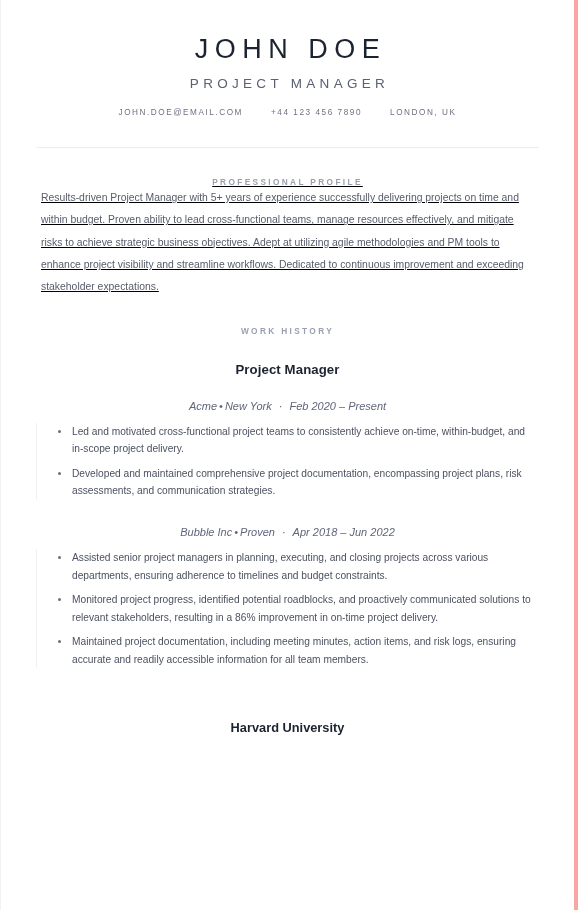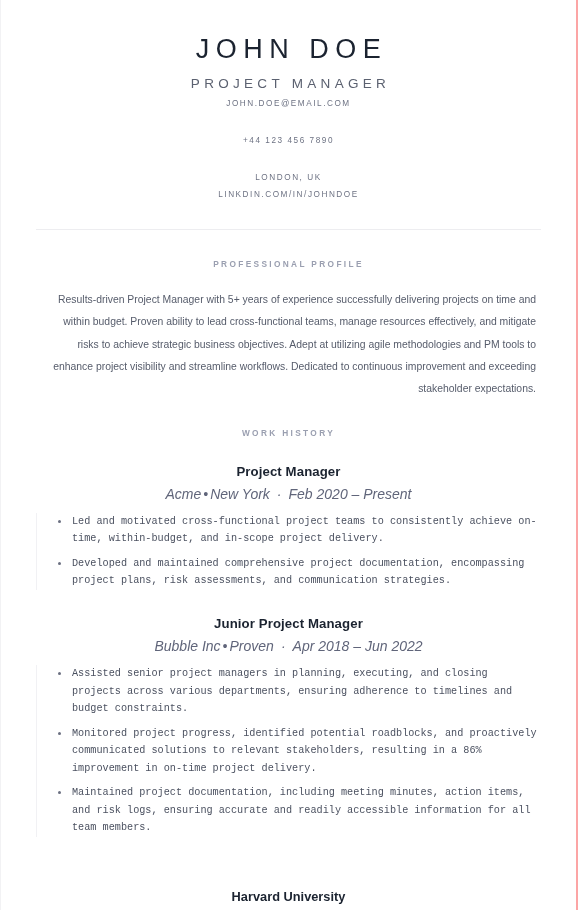--- a/index.html
+++ b/index.html
@@ -12,21 +12,21 @@
     -webkit-font-smoothing: antialiased;
   }
   .resume-page {
     position: relative;
     width: 578px;
     height: 910px;
     background: #ffffff;
     box-sizing: border-box;
     overflow: hidden;
     border-left: 1px solid #f2f2f4;
-    border-right: 2px solid #fca5a5;
+    border-right: 4px solid #fca5a5;
   }
   .inner {
     padding: 0 35px;
   }
 
   
   .header {
     padding-top: 34px;
     text-align: center;
   }
@@ -41,27 +41,26 @@
   }
   .job-title {
     margin-top: 11px;
     font-size: 13.5px;
     font-weight: 400;
     letter-spacing: 4.3px;
     color: #5b6170;
     padding-left: 4px;
   }
   .contact-row {
-    margin-top: 8px;
+    margin-top: 17px;
     display: flex;
     justify-content: center;
     align-items: center;
     gap: 28px;
     flex-wrap: wrap;
-    flex-direction: column;
   }
   .contact-item {
     font-size: 8.2px;
     letter-spacing: 1.55px;
     color: #6d7283;
     white-space: nowrap;
   }
   .contact-row-second {
     margin-top: 8px;
     display: flex;
@@ -80,59 +79,57 @@
   }
   .section-heading {
     text-align: center;
     font-size: 8.3px;
     font-weight: 700;
     letter-spacing: 2.35px;
     color: #9a9fb0;
     text-transform: uppercase;
   }
 
-  .profile-section { padding-top: 29px; }
+  .profile-section { padding-top: 29px; text-decoration: underline; }
   .profile-text {
-    margin-top: 20px;
-    text-align: right;
+    text-align: left;
     font-size: 10.4px;
     line-height: 2.15;
     color: #565c6b;
     padding: 0 5px;
   }
 
   .work-section { padding-top: 27px; }
   .work-list { margin-top: 0; }
 
   .job {
     margin-top: 26px;
   }
   .job-role {
     text-align: center;
     font-size: 13.2px;
     font-weight: 700;
     color: #1b2330;
     letter-spacing: 0.1px;
   }
   .job-meta {
-    margin-top: 7px;
-    text-align: center;
-    font-size: 14px;
+    margin-top: 23px;
+    text-align: center;
+    font-size: 11px;
     font-style: italic;
     color: #60657a;
   }
   .job-meta .sep-dot { padding: 0 2px; }
   .job-meta .sep-mid { padding: 0 7px; }
 
   .bullets {
     margin: 11px 0 0 0;
     padding: 0 0 0 21px;
     list-style: none;
     border-left: 1px solid #f1f1f4;
-    font-family: Liberation Mono, monospace;
   }
   .bullet {
     position: relative;
     font-size: 10.2px;
     line-height: 1.72;
     color: #4b5160;
     padding-left: 14px;
     margin-bottom: 7px;
   }
   .bullet:last-child { margin-bottom: 0; }
@@ -163,23 +160,20 @@
 
     <div class="header">
       <div class="full-name">JOHN DOE</div>
       <div class="job-title">PROJECT MANAGER</div>
 
       <div class="contact-row">
         <span class="contact-item">JOHN.DOE@EMAIL.COM</span>
         <span class="contact-item">+44 123 456 7890</span>
         <span class="contact-item">LONDON, UK</span>
       </div>
-      <div class="contact-row-second">
-        <span class="contact-item">LINKDIN.COM/IN/JOHNDOE</span>
-      </div>
 
       <div class="divider"></div>
     </div>
 
     <div class="section profile-section">
       <div class="section-heading">PROFESSIONAL PROFILE</div>
       <div class="profile-text">Results-driven Project Manager with 5+ years of experience successfully delivering projects on time and within budget. Proven ability to lead cross-functional teams, manage resources effectively, and mitigate risks to achieve strategic business objectives. Adept at utilizing agile methodologies and PM tools to enhance project visibility and streamline workflows. Dedicated to continuous improvement and exceeding stakeholder expectations.</div>
     </div>
 
     <div class="section work-section">
@@ -192,21 +186,20 @@
           <div class="job-meta">
             <span>Acme</span><span class="sep-dot">•</span><span>New York</span><span class="sep-mid">·</span><span>Feb 2020 – Present</span>
           </div>
           <ul class="bullets">
             <li class="bullet">Led and motivated cross-functional project teams to consistently achieve on-time, within-budget, and in-scope project delivery.</li>
             <li class="bullet">Developed and maintained comprehensive project documentation, encompassing project plans, risk assessments, and communication strategies.</li>
           </ul>
         </div>
 
         <div class="job">
-          <div class="job-role">Junior Project Manager</div>
           <div class="job-meta">
             <span>Bubble Inc</span><span class="sep-dot">•</span><span>Proven</span><span class="sep-mid">·</span><span>Apr 2018 – Jun 2022</span>
           </div>
           <ul class="bullets">
             <li class="bullet">Assisted senior project managers in planning, executing, and closing projects across various departments, ensuring adherence to timelines and budget constraints.</li>
             <li class="bullet">Monitored project progress, identified potential roadblocks, and proactively communicated solutions to relevant stakeholders, resulting in a 86% improvement in on-time project delivery.</li>
             <li class="bullet">Maintained project documentation, including meeting minutes, action items, and risk logs, ensuring accurate and readily accessible information for all team members.</li>
           </ul>
         </div>
 

